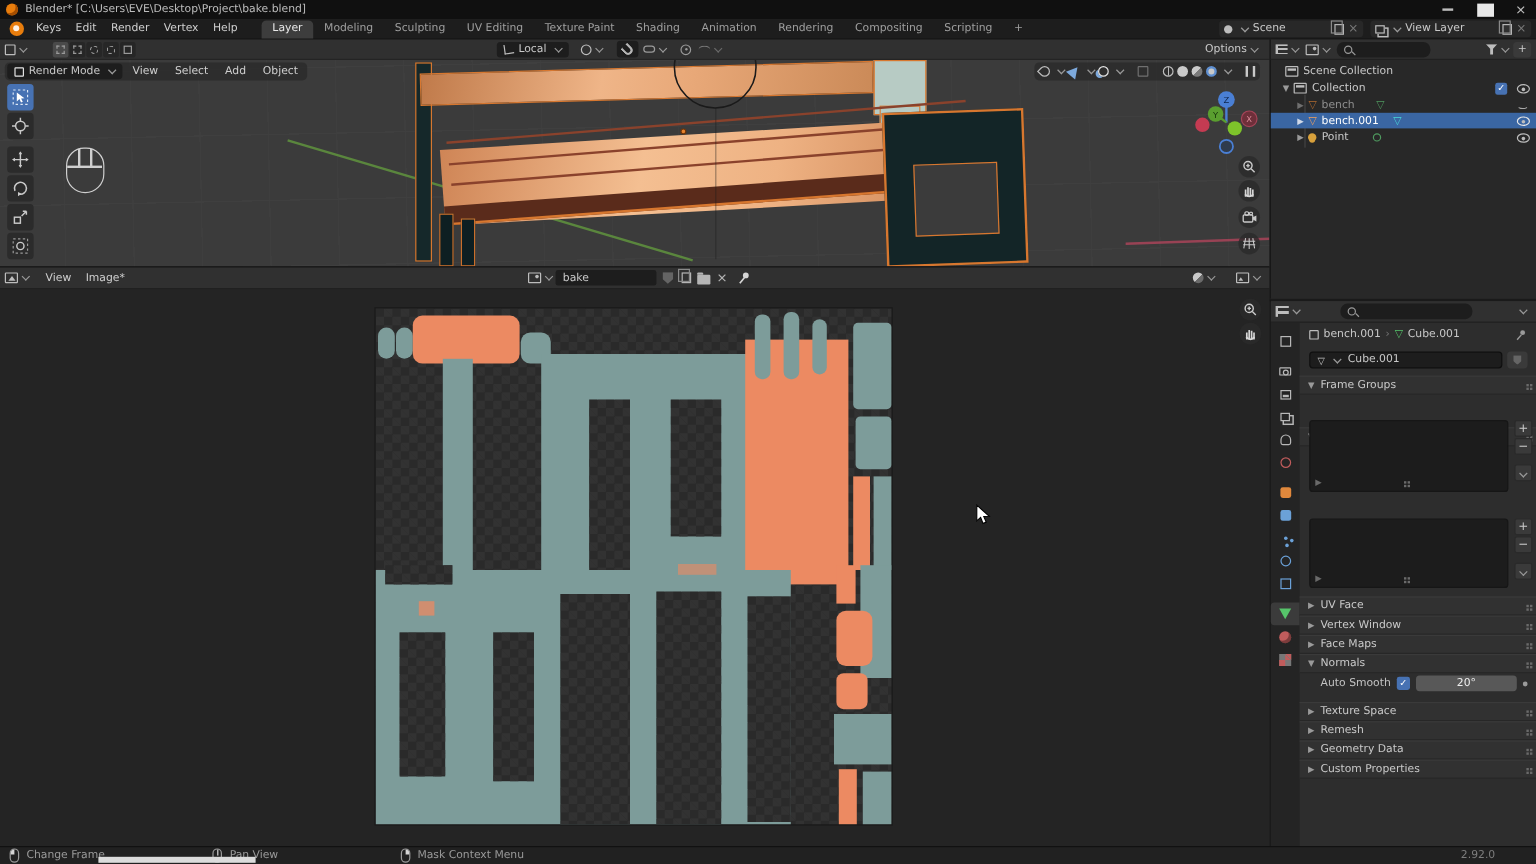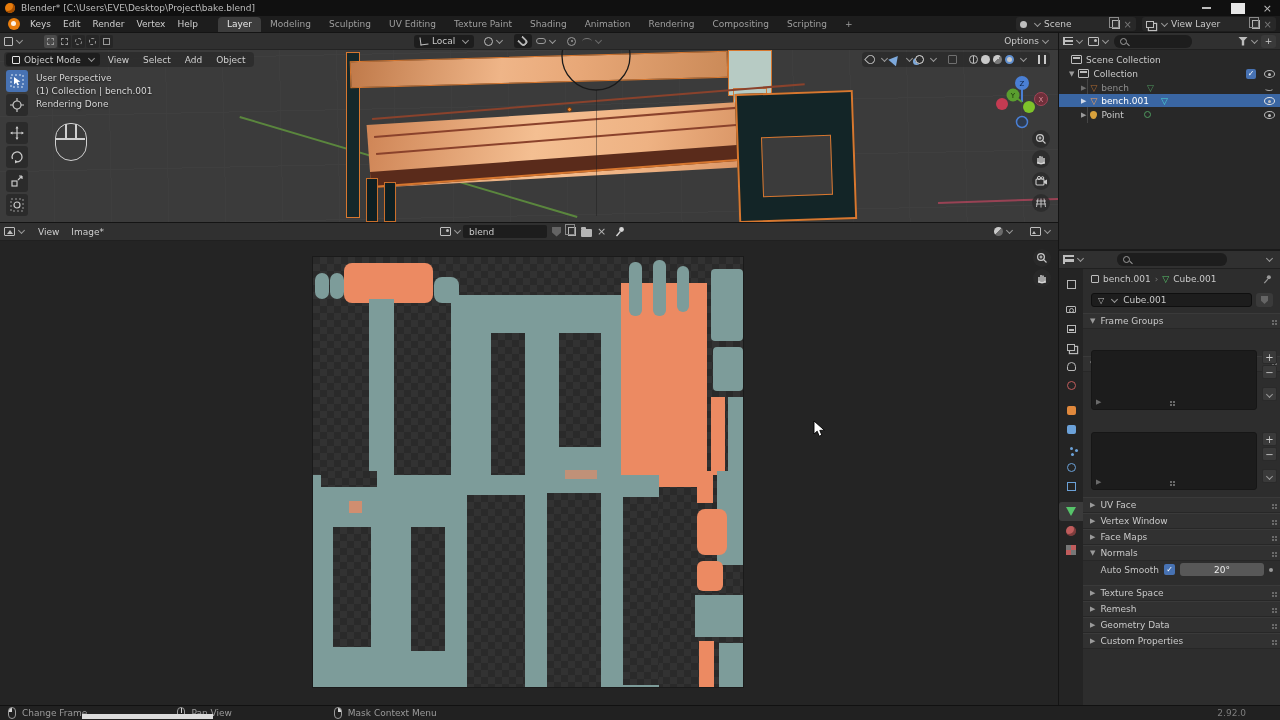--- a/index.html
+++ b/index.html
@@ -184,21 +184,21 @@
 
   <svg class="abs" style="left:556px;top:0" width="84" height="46" viewBox="0 0 84 46">
       <circle cx="40" cy="6" r="34" fill="none" stroke="#1a1a1a" stroke-width="1.3"></circle>
     </svg>
   <div class="abs" style="left:596px;top:40px;width:1px;height:126px;background:#1a1a1a;opacity:.4"></div>
   <div class="abs" style="left:567px;top:57px;width:5px;height:5px;border-radius:50%;background:#e8822c;border:1px solid #6e3408"></div>
 
   <div class="abs row" style="left:4px;top:2px;height:15px;background:rgba(44,44,44,.92);border-radius:4px;padding:0 2px;gap:2px">
     <div class="pill" style="gap:4px;height:13px">
       <span class="i-sqo" style="width:8px;height:8px"></span>
-      <span>Object Mode</span>
+      <span>Render Mode</span>
         <span class="chev"></span>
     </div>
     <span class="menu-item">View</span>
     <span class="menu-item">Select</span>
     <span class="menu-item">Add</span>
     <span class="menu-item">Object</span>
   </div>
 
   <div class="abs row" style="left:862px;top:2px;height:15px;background:rgba(44,44,44,.92);border-radius:4px;padding:0 4px;gap:3px">
     <span style="width:9px;height:9px;border:1.2px solid #bdbdbd;border-radius:50% 50% 50% 0;transform:rotate(45deg)"></span>
@@ -251,25 +251,20 @@
         </svg>
     </div>
     <div class="btn abs" style="left:6px;top:144px;width:22px;height:22px">
       <svg width="14" height="14" viewBox="0 0 14 14">
           <rect x="1" y="1" width="12" height="12" fill="none" stroke="#9a9a9a" stroke-width="1" stroke-dasharray="2 2"></rect>
           <circle cx="7" cy="7" r="3" fill="none" stroke="#c9c9c9" stroke-width="1.2"></circle>
         </svg>
     </div>
   </div>
 
-  <div class="abs" style="left:36px;top:22px;line-height:13px;color:#d6d6d6;text-shadow:0 1px 2px rgba(0,0,0,.6)">
-    <div>User Perspective</div>
-    <div>(1) Collection | bench.001</div>
-    <div>Rendering Done</div>
-  </div>
 
   <div class="abs" style="left:55px;top:73px;width:32px;height:38px;border:1.6px solid #cfcfcf;border-radius:15px 15px 16px 16px">
     <i style="position:absolute;left:9px;top:0;width:1.6px;height:15px;background:#cfcfcf"></i>
     <i style="position:absolute;left:19px;top:0;width:1.6px;height:15px;background:#cfcfcf"></i>
     <i style="position:absolute;left:0;top:14px;width:29px;height:1.6px;background:#cfcfcf"></i>
   </div>
 
   <svg class="abs" style="left:993px;top:23px" width="58" height="58" viewBox="0 0 58 58">
     <line x1="29" y1="29" x2="29" y2="12" stroke="#4a7fd4" stroke-width="2"></line>
     <line x1="29" y1="29" x2="21" y2="23" stroke="#5a9e2f" stroke-width="2"></line>
@@ -319,21 +314,21 @@
       <span class="chev"></span>
     <span style="width:8px"></span>
     <span class="menu-item">View</span>
     <span class="menu-item">Image*</span>
     <span style="width:330px"></span>
     <span style="width:11px;height:9px;border:1.2px solid #bdbdbd;border-radius:1px;position:relative">
         <i style="position:absolute;right:1px;top:1px;width:3px;height:3px;border-radius:50%;background:#bdbdbd"></i>
       </span>
       <span class="chev"></span>
     <span class="pill" style="width:84px;margin-left:3px;border-radius:2px">
-        <span>blend</span>
+        <span>bake</span>
       </span>
     <span style="width:5px"></span>
     <span class="i-shield" style="opacity:.55"></span>
     <span style="width:4px"></span>
     <span class="i-copy"></span>
     <span style="width:5px"></span>
     <span class="i-folder"></span>
     <span style="width:5px"></span>
     <span style="color:#b5b5b5;font-size:11px">×</span>
     <span style="width:8px"></span>

